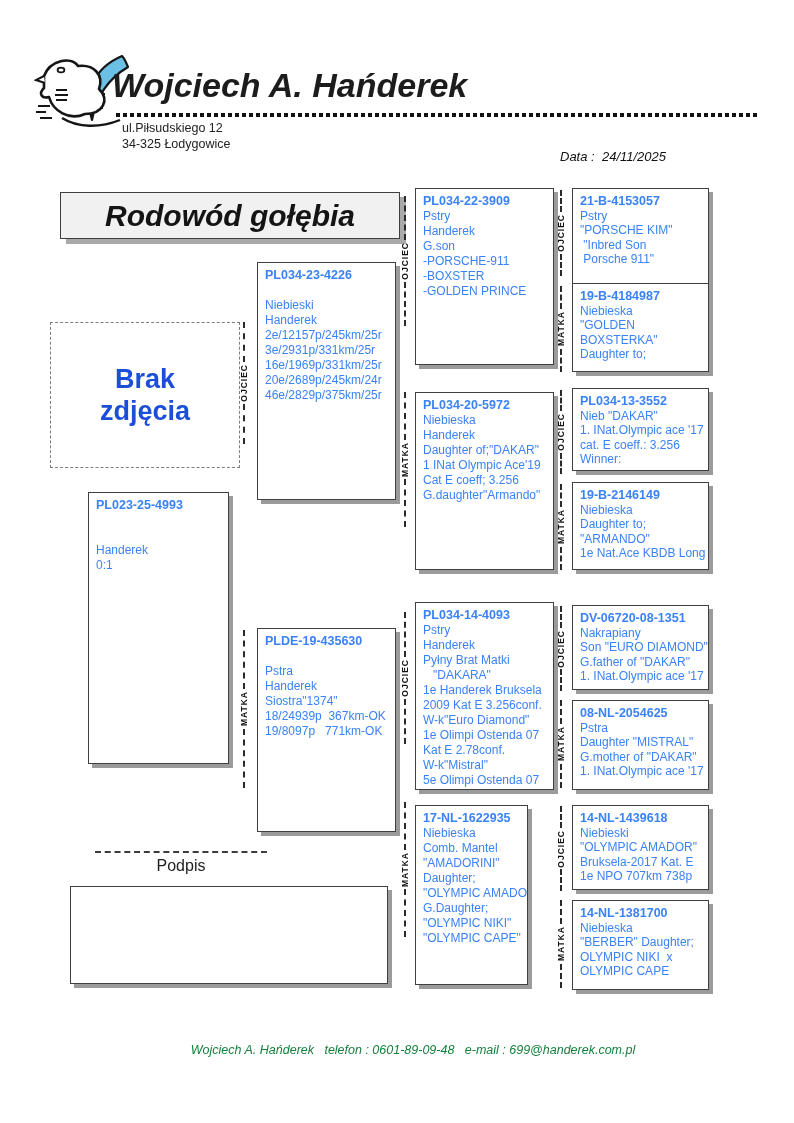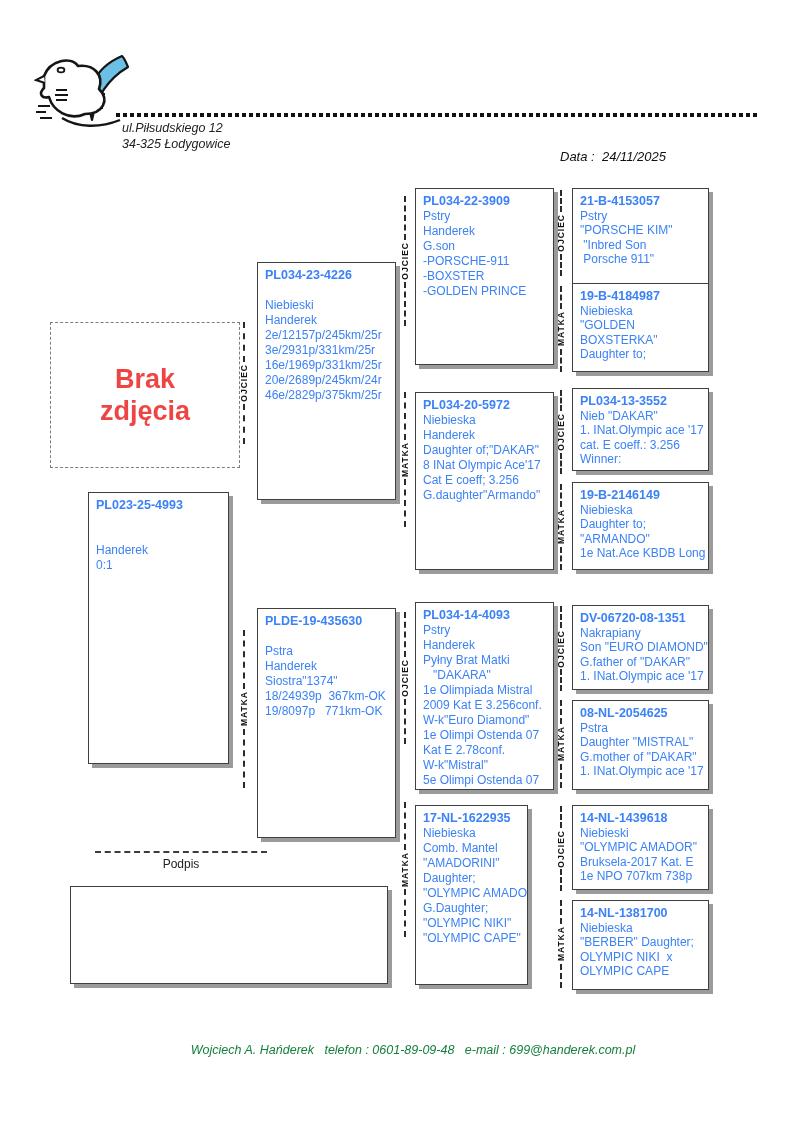--- a/index.html
+++ b/index.html
@@ -13,37 +13,37 @@
   .logo { position:absolute; left:34px; top:48px; width:108px; height:84px; }
   .owner-name {
     position:absolute; left:112px; top:66px; width:650px;
     font-size:34px; font-weight:bold; font-style:italic; color:#1c1c1c;
     white-space:nowrap;
   }
   .name-underline {
     position:absolute; left:116px; top:113px; width:642px; height:4px;
     background:repeating-linear-gradient(90deg,#111 0 4px,transparent 4px 7px);
   }
-  .addr { position:absolute; left:122px; font-size:12.5px; font-style:italic; color:#222; }
+  .addr { position:absolute; left:122px; font-size:12.5px; color:#222; }
   .addr1 { top:121px; } .addr2 { top:137px; }
   .date-row { position:absolute; left:560px; top:149px; width:210px; font-size:13px; font-style:italic; color:#111; }
   .date-row span { white-space:pre; }
   
   .title-box {
     position:absolute; left:60px; top:192px; width:340px; height:47px;
     background:#f1f1f1; border:1px solid #3f3f3f; box-shadow:6px 5px 0 #a9a9a9;
     display:flex; align-items:center; justify-content:center;
     font-size:30px; font-weight:bold; font-style:italic; color:#141414;
   }
   
   .photo-box {
     position:absolute; left:50px; top:322px; width:190px; height:146px;
     border:1px dashed #7d7d7d; display:flex; flex-direction:column;
     align-items:center; justify-content:center;
-    font-size:27px; font-weight:bold; color:#ef4444; line-height:32px;
+    font-size:27px; font-weight:bold; color:#1d4ed8; line-height:32px;
   }
   
   .pbox {
     position:absolute; background:#fff; border:1px solid #3f3f3f;
     box-shadow:4px 4px 0 #9b9b9b; padding:5px 3px 0 7px;
     font-size:12px; line-height:15px; color:#3b82f6; overflow:hidden;
   }
   .pbox-id { font-weight:bold; font-size:12.5px; white-space:pre; }
   .pbox-line { white-space:pre; min-height:15px; }
   .g4 { line-height:14.5px; }
@@ -53,21 +53,21 @@
     position:absolute; width:14px; display:flex; flex-direction:column;
     align-items:center; justify-content:center;
   }
   .vlabel .dash { flex:1; width:0; border-left:2px dashed #2a2a2a; }
   .vlabel .vtext {
     writing-mode:vertical-rl; transform:rotate(180deg);
     font-size:8.5px; font-weight:bold; letter-spacing:1px; color:#111; padding:2px 0;
   }
   
   .sign-line { position:absolute; left:95px; top:851px; width:172px; border-top:2px dashed #3c3c3c; }
-  .sign-label { position:absolute; left:95px; top:857px; width:172px; text-align:center; font-size:12px; color:#222; }
+  .sign-label { position:absolute; left:95px; top:857px; width:172px; text-align:center; font-size:16px; color:#222; }
   .notes-box {
     position:absolute; left:70px; top:886px; width:318px; height:98px;
     background:#fff; border:1px solid #3f3f3f; box-shadow:4px 4px 0 #9b9b9b;
   }
   
   .footer {
     position:absolute; left:16px; top:1043px; width:100%; text-align:center;
     font-size:12.5px; font-style:italic; color:#15803d; white-space:pre;
   }
 </style>
@@ -79,25 +79,27 @@
   <svg class="logo" viewBox="0 0 108 84">
     <path d="M88 8 C 60 20, 50 44, 58 72 C 62 50, 72 32, 94 19 C 92 14, 90 10, 88 8 Z" fill="#6cc0e5" stroke="#151515" stroke-width="2.2" stroke-linejoin="round"></path>
     <path d="M57 46 h14 M56 53 h13 M57 60 h12" stroke="#151515" stroke-width="2"></path>
     <path d="M10 28 C 16 12, 37 8, 44 18 C 60 16, 70 27, 65 41 C 76 52, 69 66, 51 66 C 35 73, 19 63, 15 49 C 8 51, 4 46, 10 40 Z" fill="#ffffff" stroke="#151515" stroke-width="2.6" stroke-linejoin="round"></path>
     <path d="M10 28 L2 32 L11 35" fill="#ffffff" stroke="#151515" stroke-width="2"></path>
     <ellipse cx="27" cy="22" rx="3.4" ry="2.4" fill="none" stroke="#151515" stroke-width="1.8"></ellipse>
     <path d="M22 42 h11 M21 47 h13 M22 52 h11" stroke="#151515" stroke-width="2.2"></path>
     <path d="M4 58 h12 M2 64 h10 M6 70 h12" stroke="#151515" stroke-width="2.2"></path>
     <path d="M28 70 C 44 80, 66 80, 86 72" fill="none" stroke="#151515" stroke-width="2.4"></path>
   </svg>
+  <div class="owner-name">Wojciech A. Hańderek</div>
   <div class="name-underline"></div>
   <div class="addr addr1">ul.Piłsudskiego 12</div>
   <div class="addr addr2">34-325 Łodygowice</div>
   <div class="date-row"><span>Data :  </span><span>24/11/2025</span></div>
 
+  <div class="title-box">Rodowód gołębia</div>
 
   <div class="photo-box">
     <span>Brak</span>
     <span>zdjęcia</span>
   </div>
 
   <div class="pbox" style="left:88px;top:492px;width:141px;height:272px">
     <div class="pbox-id">PL023-25-4993</div>
     <div class="pbox-line"></div>
     <div class="pbox-line"></div>
@@ -109,21 +111,21 @@
     <div class="pbox-id">PL034-23-4226</div>
     <div class="pbox-line"></div>
     <div class="pbox-line">Niebieski</div>
     <div class="pbox-line">Handerek</div>
     <div class="pbox-line">2e/12157p/245km/25r</div>
     <div class="pbox-line">3e/2931p/331km/25r</div>
     <div class="pbox-line">16e/1969p/331km/25r</div>
     <div class="pbox-line">20e/2689p/245km/24r</div>
     <div class="pbox-line">46e/2829p/375km/25r</div>
   </div>
-  <div class="pbox" style="left:257px;top:608px;width:139px;height:230px">
+  <div class="pbox" style="left:257px;top:628px;width:139px;height:204px">
     <div class="pbox-id">PLDE-19-435630</div>
     <div class="pbox-line"></div>
     <div class="pbox-line">Pstra</div>
     <div class="pbox-line">Handerek</div>
     <div class="pbox-line">Siostra"1374"</div>
     <div class="pbox-line">18/24939p  367km-OK</div>
     <div class="pbox-line">19/8097p   771km-OK</div>
   </div>
 
   <div class="pbox" style="left:415px;top:188px;width:139px;height:177px">
@@ -133,31 +135,31 @@
     <div class="pbox-line">G.son</div>
     <div class="pbox-line">-PORSCHE-911</div>
     <div class="pbox-line">-BOXSTER</div>
     <div class="pbox-line">-GOLDEN PRINCE</div>
   </div>
   <div class="pbox" style="left:415px;top:392px;width:139px;height:178px">
     <div class="pbox-id">PL034-20-5972</div>
     <div class="pbox-line">Niebieska</div>
     <div class="pbox-line">Handerek</div>
     <div class="pbox-line">Daughter of;"DAKAR"</div>
-    <div class="pbox-line">8 INat Olympic Ace'17</div>
+    <div class="pbox-line">1 INat Olympic Ace'19</div>
     <div class="pbox-line">Cat E coeff; 3.256</div>
     <div class="pbox-line">G.daughter"Armando"</div>
   </div>
   <div class="pbox" style="left:415px;top:602px;width:139px;height:188px">
     <div class="pbox-id">PL034-14-4093</div>
     <div class="pbox-line">Pstry</div>
     <div class="pbox-line">Handerek</div>
     <div class="pbox-line">Pyłny Brat Matki</div>
     <div class="pbox-line">   "DAKARA"</div>
-    <div class="pbox-line">1e Olimpiada Mistral</div>
+    <div class="pbox-line">1e Handerek Bruksela</div>
     <div class="pbox-line">2009 Kat E 3.256conf.</div>
     <div class="pbox-line">W-k"Euro Diamond"</div>
     <div class="pbox-line">1e Olimpi Ostenda 07</div>
     <div class="pbox-line">Kat E 2.78conf.</div>
     <div class="pbox-line">W-k"Mistral"</div>
     <div class="pbox-line">5e Olimpi Ostenda 07</div>
   </div>
   <div class="pbox" style="left:415px;top:805px;width:113px;height:180px">
     <div class="pbox-id">17-NL-1622935</div>
     <div class="pbox-line">Niebieska</div>

